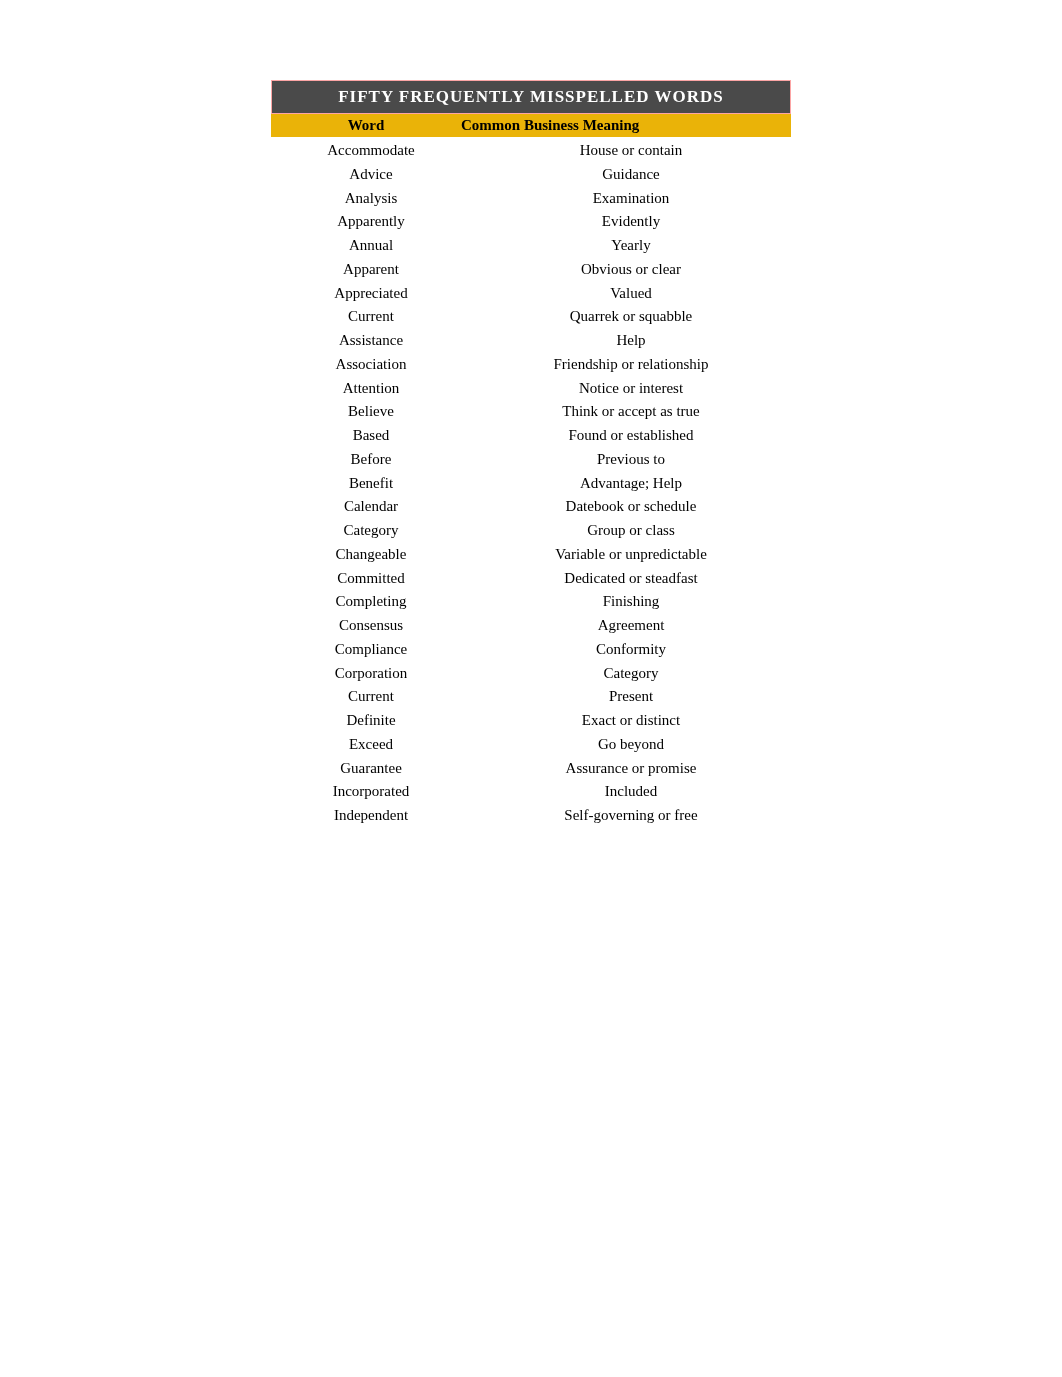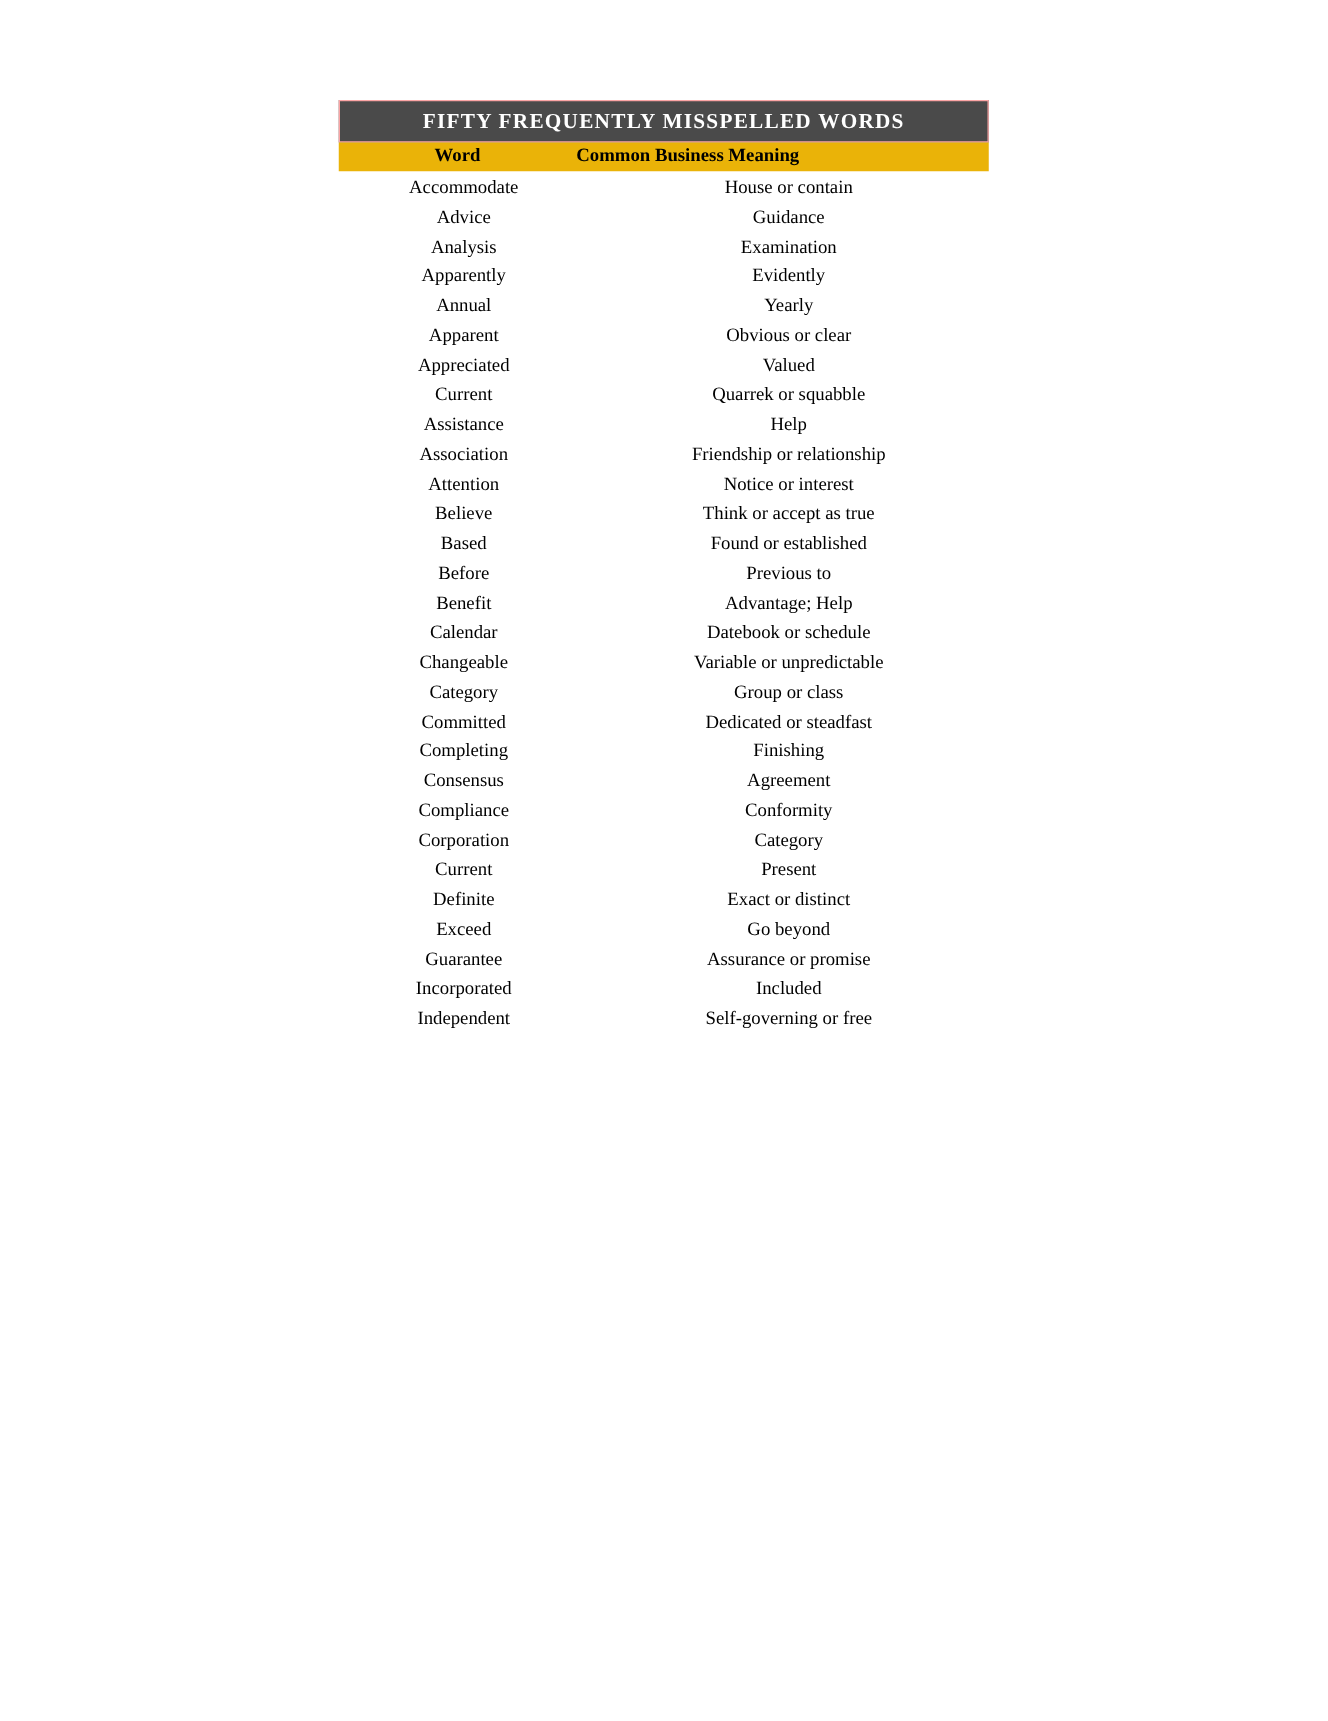--- a/index.html
+++ b/index.html
@@ -146,28 +146,28 @@
       </div>
       <div class="word-row">
         <div class="word-col">Benefit</div>
         <div class="meaning-col">Advantage; Help</div>
       </div>
       <div class="word-row">
         <div class="word-col">Calendar</div>
         <div class="meaning-col">Datebook or schedule</div>
       </div>
       <div class="word-row">
+        <div class="word-col">Category</div>
+        <div class="meaning-col">Group or class</div>
+      </div>
+      <div class="word-row">
         <div class="word-col">Changeable</div>
         <div class="meaning-col">Variable or unpredictable</div>
       </div>
       <div class="word-row">
-        <div class="word-col">Category</div>
-        <div class="meaning-col">Group or class</div>
-      </div>
-      <div class="word-row">
         <div class="word-col">Committed</div>
         <div class="meaning-col">Dedicated or steadfast</div>
       </div>
       <div class="word-row">
         <div class="word-col">Completing</div>
         <div class="meaning-col">Finishing</div>
       </div>
       <div class="word-row">
         <div class="word-col">Consensus</div>
         <div class="meaning-col">Agreement</div>

